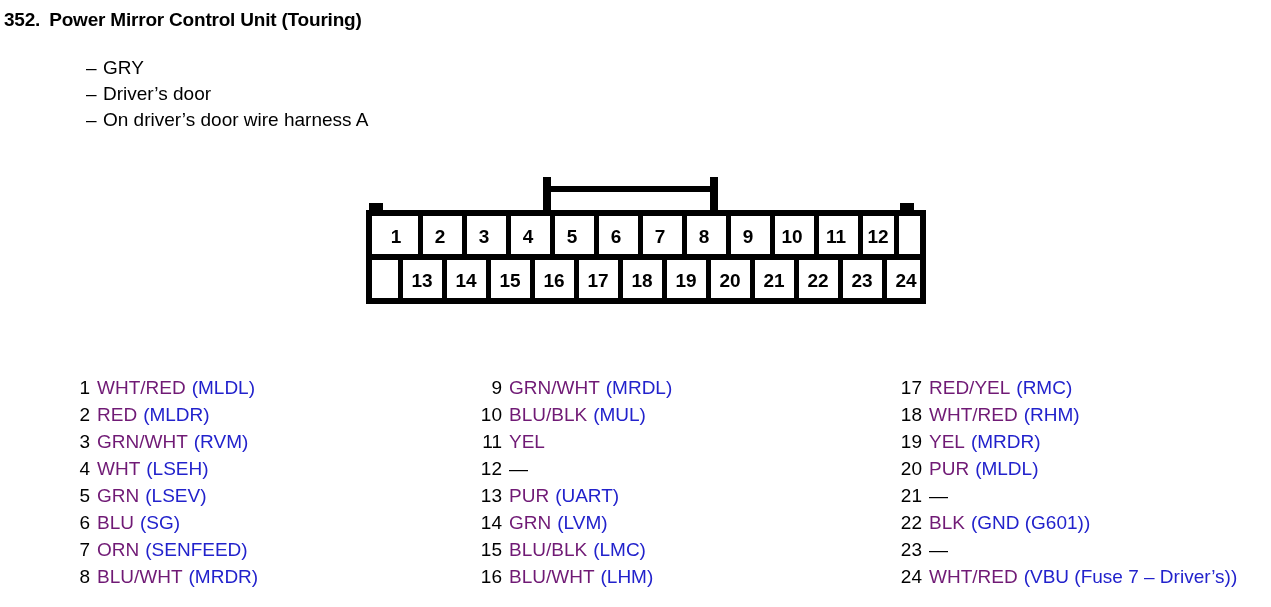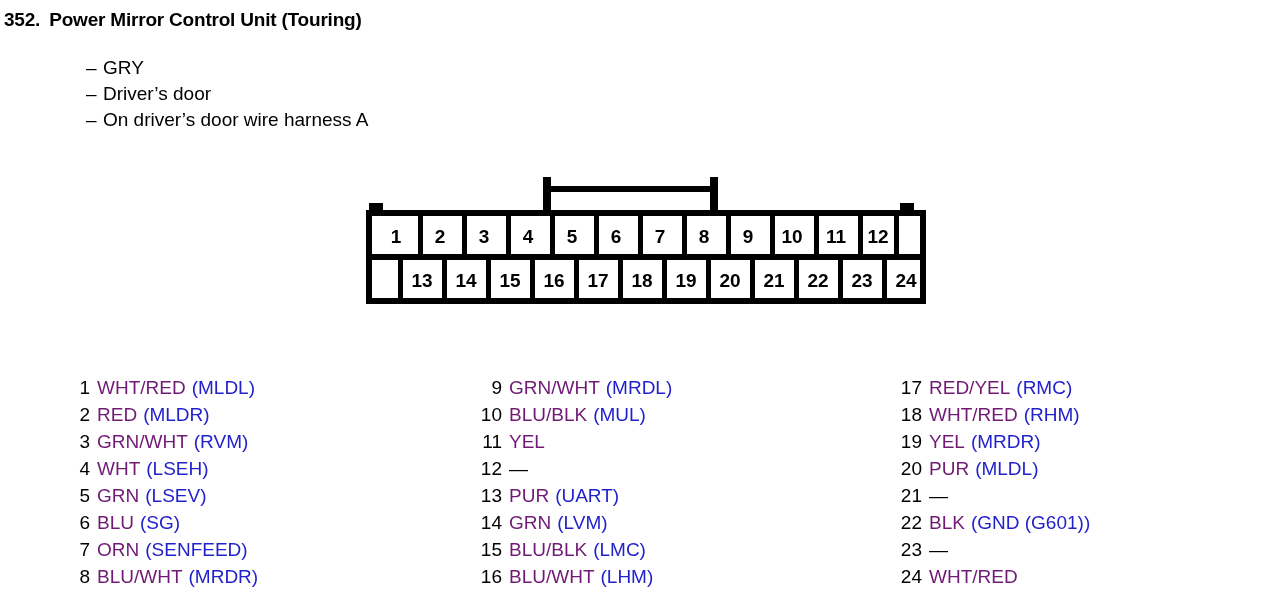--- a/index.html
+++ b/index.html
@@ -297,14 +297,15 @@
       <span class="pin-color">BLK</span>
       <span class="pin-circuit">(GND (G601))</span>
     </div>
     <div class="pin-row">
       <span class="pin-index">23</span>
       <span class="pin-color pin-empty">—</span>
     </div>
     <div class="pin-row">
       <span class="pin-index">24</span>
       <span class="pin-color">WHT/RED</span>
+      <span class="pin-circuit">(VBU (Fuse 7 – Driver’s))</span>
     </div>
   </div>
 
 </body></html>

